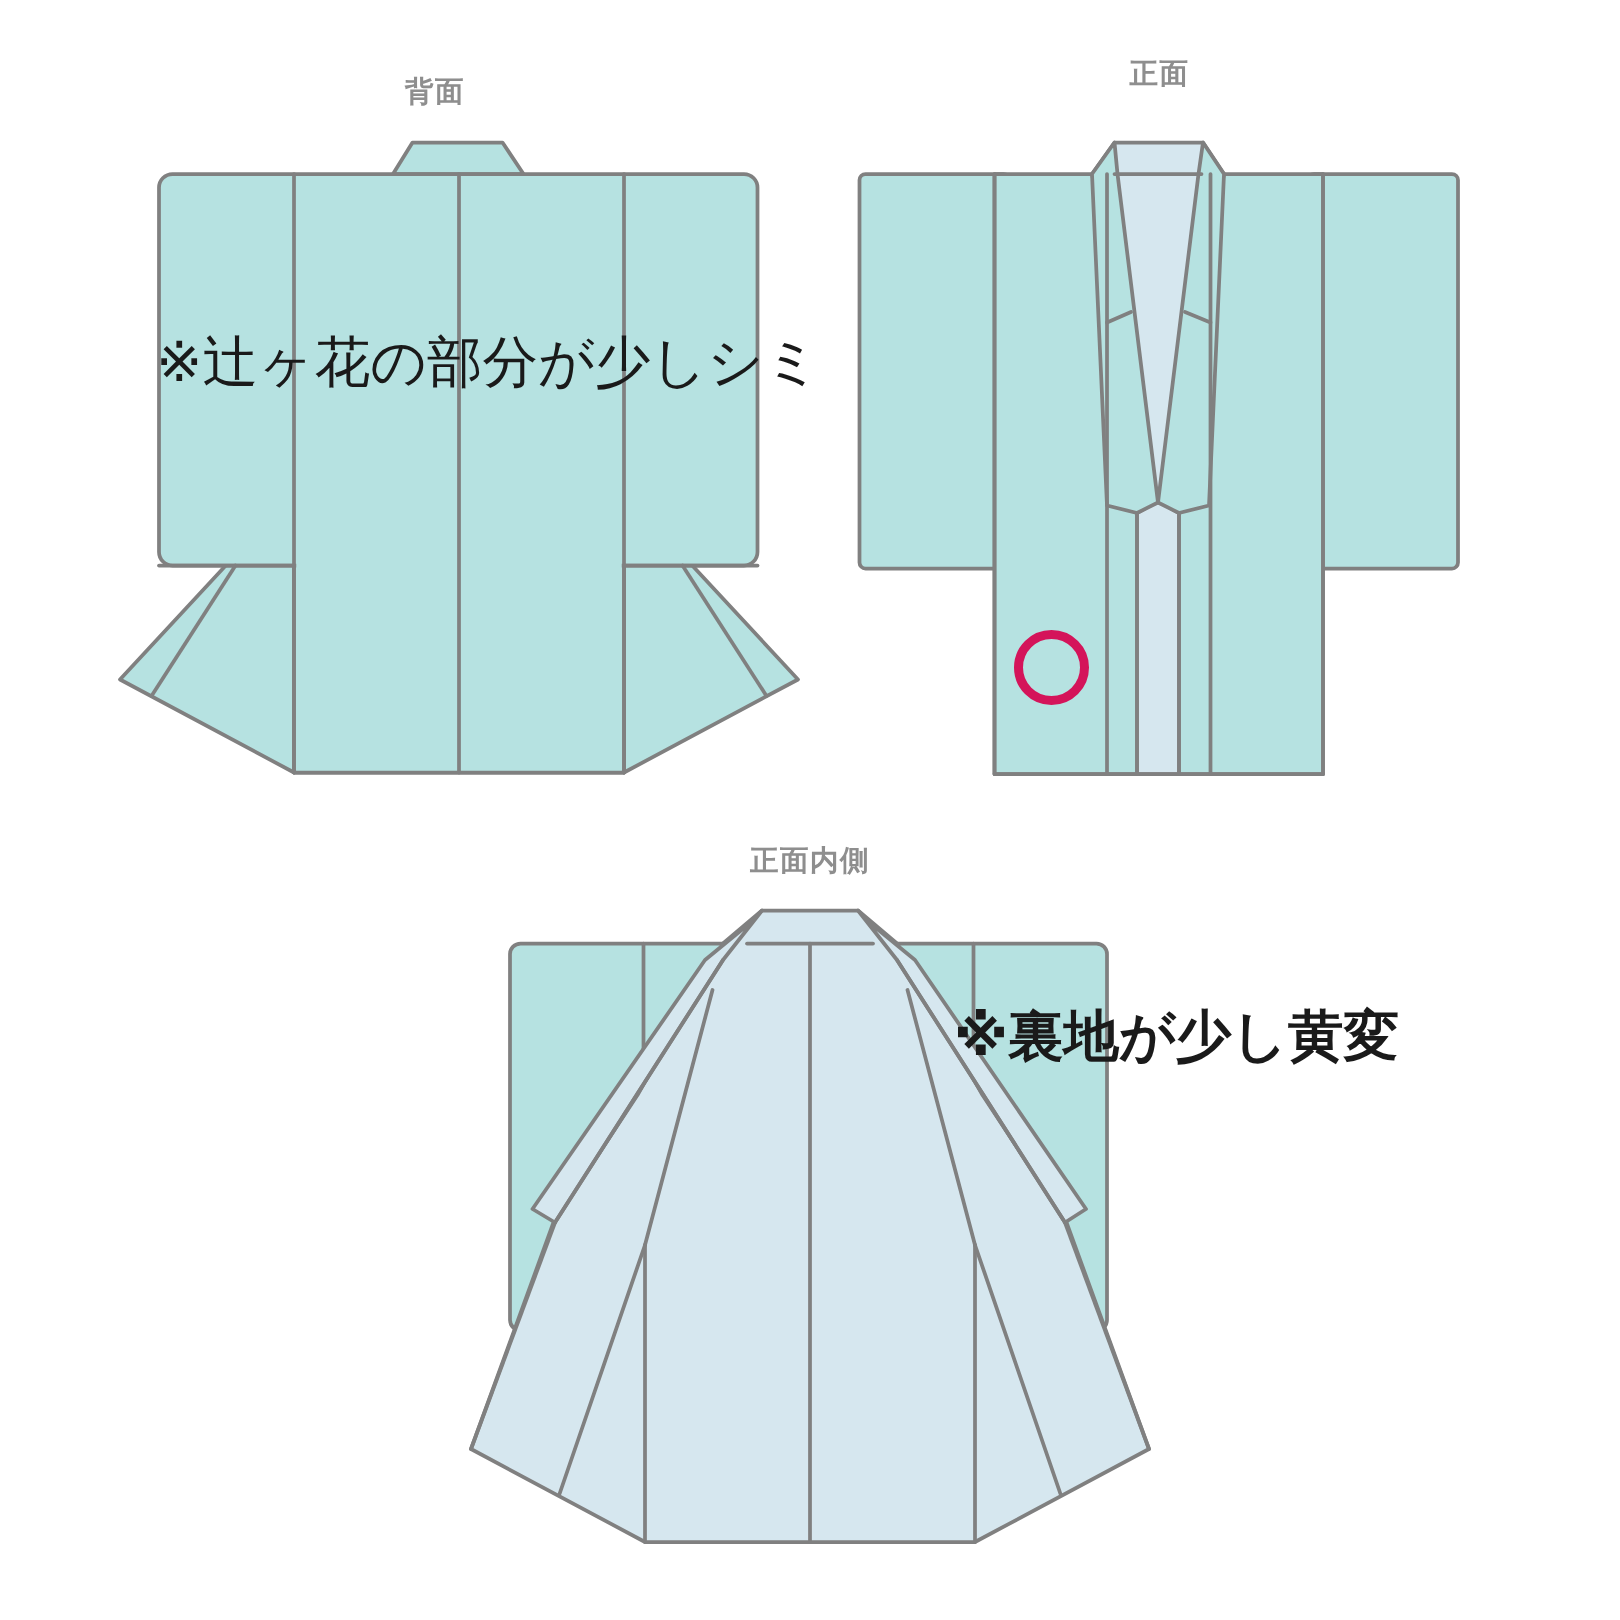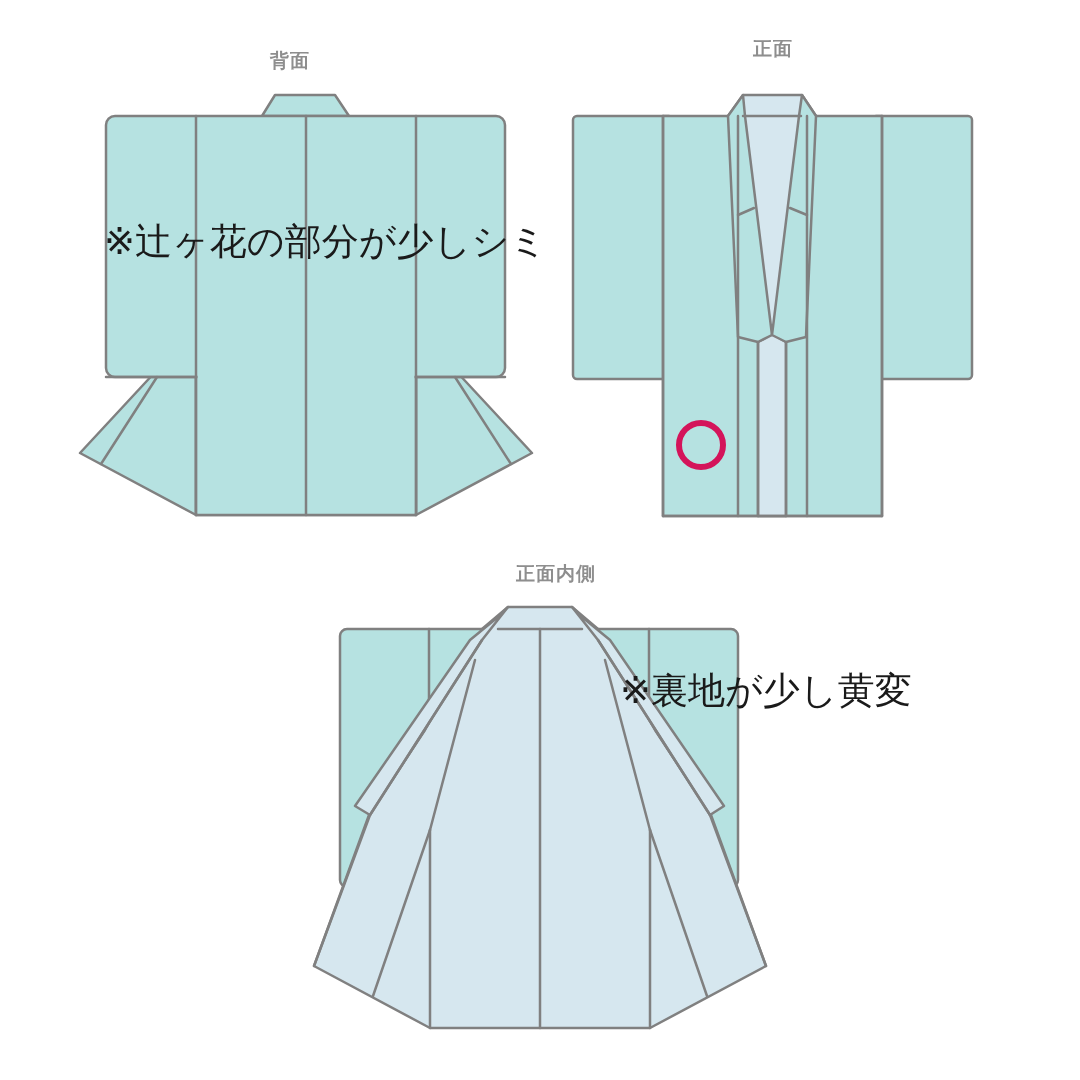--- a/index.html
+++ b/index.html
@@ -124,18 +124,18 @@
     <line class="seam" x1="498" y1="629" x2="582" y2="629"></line>
     <line class="seam" x1="482" y1="640" x2="370" y2="815"></line>
     <line class="seam" x1="598" y1="640" x2="710" y2="815"></line>
     <line class="seam" x1="370" y1="815" x2="314" y2="966"></line>
     <line class="seam" x1="710" y1="815" x2="766" y2="966"></line>
   </g>
 </svg>
 
 <div class="view-label" style="left:290px; top:48px;">背面</div>
 <div class="view-label" style="left:773px; top:36px;">正面</div>
-<div class="view-label" style="left:540px; top:561px;margin-left:16px;">正面内側</div>
+<div class="view-label" style="left:540px; top:561px;">正面内側</div>
 
 <div class="note" style="left:104px; top:207px;margin-top:16px;">※辻ヶ花の部分が少しシミ</div>
-<div class="note" style="left:620px; top:672px;">※裏地が少し黄変</div>
+<div class="note" style="left:636px; top:672px;font-weight:bold;">※裏地が少し黄変</div>
 
 <div class="marker" style="left:676px; top:420px;"></div>
 
 </body></html>

